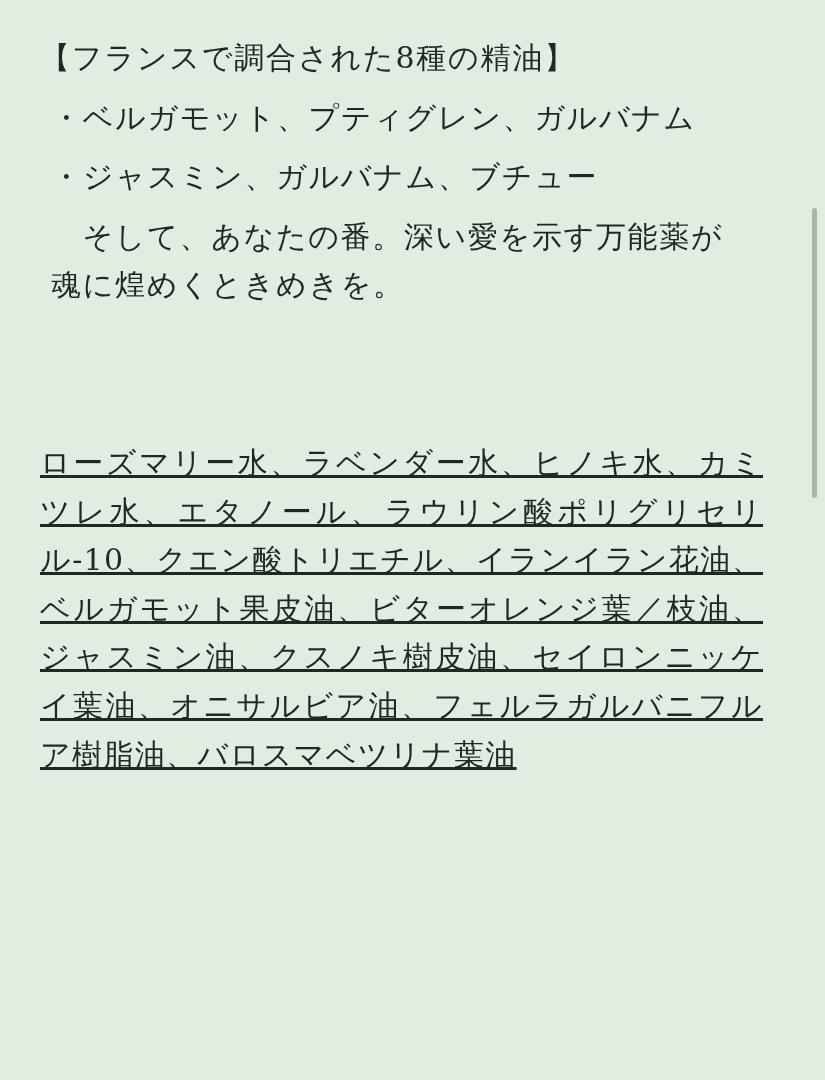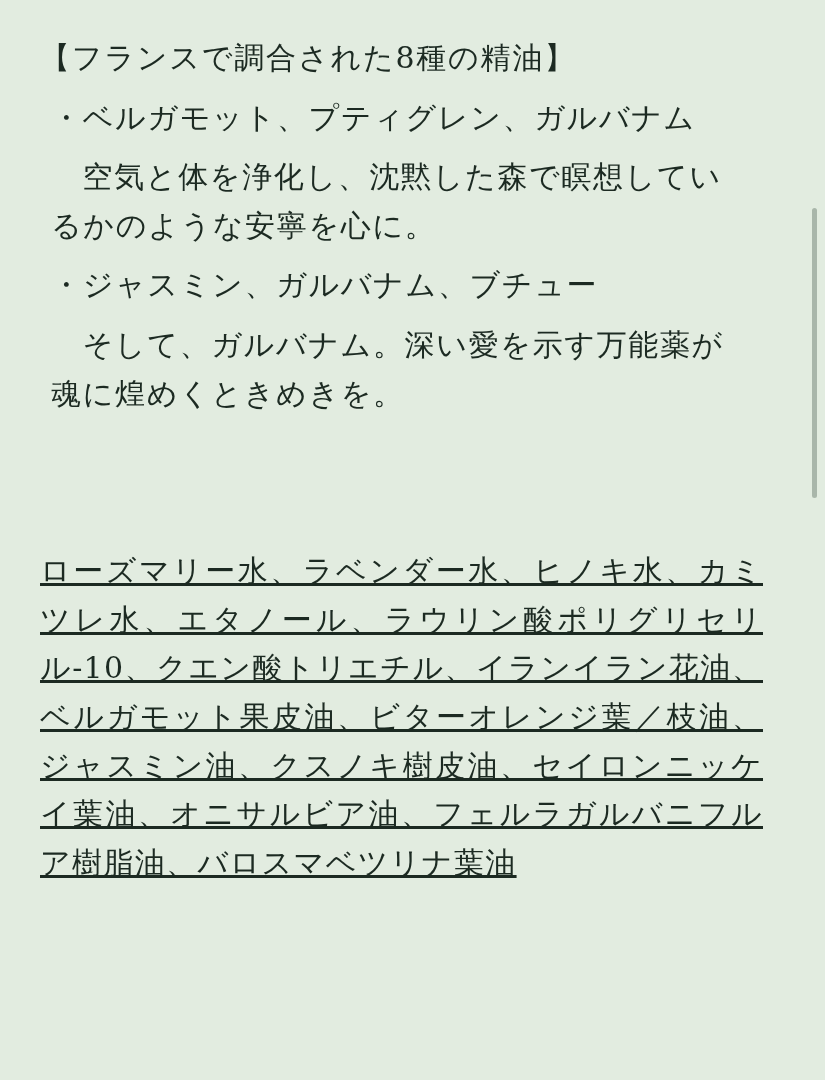--- a/index.html
+++ b/index.html
@@ -76,25 +76,24 @@
 </style>
 </head>
 <body>
 
 <div class="page">
 
   <div class="block">
     <p class="heading">【フランスで調合された8種の精油】</p>
 
     <p class="line bullet">・ベルガモット、プティグレン、ガルバナム</p>
-    <p class="line body">空気と体を浄化し、沈黙した森で瞑想しているかのような安寧を心に。</p>
 
     <p class="line bullet">・ジャスミン、ガルバナム、ブチュー</p>
 
-    <p class="line body">そして、ガルバナム。深い愛を示す万能薬が魂に煌めくときめきを。</p>
+    <p class="line body">そして、あなたの番。深い愛を示す万能薬が魂に煌めくときめきを。</p>
   </div>
 
   <div class="spacer-mid"></div>
 
   <div class="block">
     <p class="ingredients">ローズマリー水、ラベンダー水、ヒノキ水、カミツレ水、エタノール、ラウリン酸ポリグリセリル-10、クエン酸トリエチル、イランイラン花油、ベルガモット果皮油、ビターオレンジ葉／枝油、ジャスミン油、クスノキ樹皮油、セイロンニッケイ葉油、オニサルビア油、フェルラガルバニフルア樹脂油、バロスマベツリナ葉油</p>
   </div>
 
   <div class="scrollbar-track">
     <div class="scrollbar-thumb"></div>

